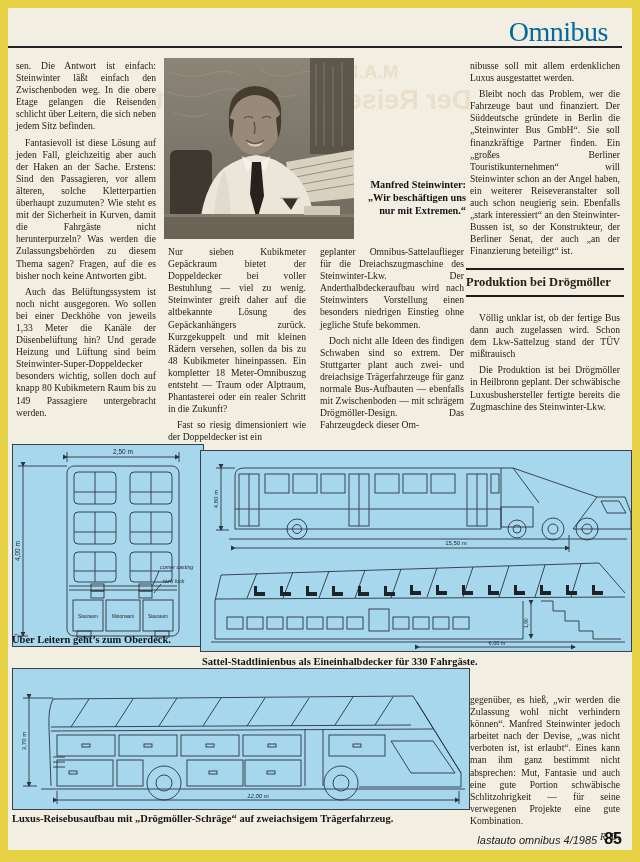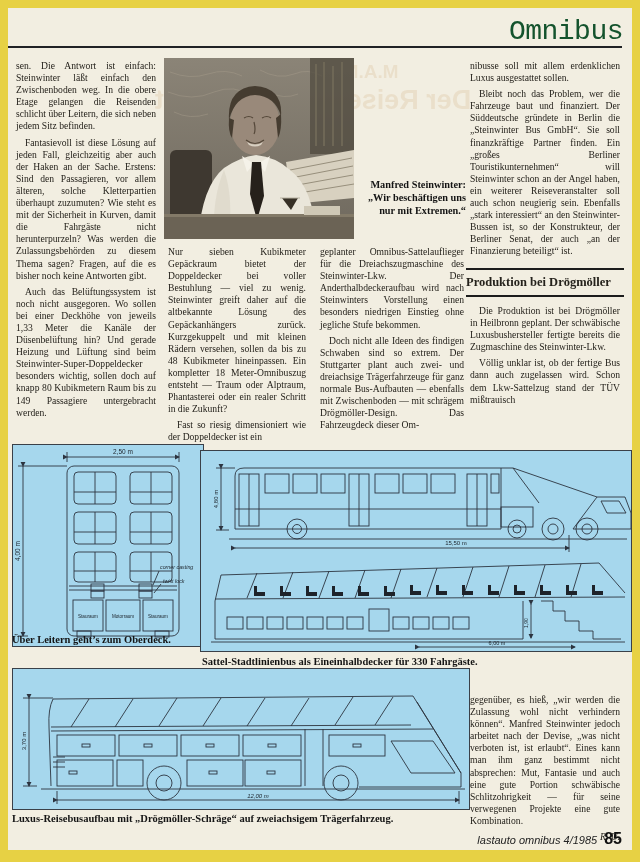--- a/index.html
+++ b/index.html
@@ -18,32 +18,32 @@
     position:absolute;left:140px;top:52px;width:330px;
     transform:scaleX(-1);
     font-family:"Liberation Sans", sans-serif;font-weight:bold;
     color:#b5762f;opacity:0.12;text-align:center;line-height:1.25;
   }
   .ghost .g1{font-size:19px;}
   .ghost .g2{font-size:27px;}
   
   .header-rule{position:absolute;left:0;top:38px;width:614px;height:2px;background:#202225;}
   .header-word{
-    position:absolute;right:9px;top:8px;
-    font-family:Liberation Mono, monospace;font-size:28px;color:#14532d;
+    position:absolute;right:24px;top:8px;
+    font-family:Liberation Serif, serif;font-size:28px;color:#0369a1;
     letter-spacing:-0.5px;
   }
   
   .col{position:absolute;font-size:9.6px;line-height:12.1px;text-align:justify;color:#25221c;}
   .col p{margin:4px;}
   .col p.ind{text-indent:9px;}
   .sec-head{
     border-top:2px solid #1c1c1c;border-bottom:2px solid #1c1c1c;
     font-weight:bold;font-size:12.5px;line-height:14.5px;text-align:left;
-    padding:5px 0 6px 0;margin:10px 0 8px 0;
+    padding:5px 0 6px 0;margin:10px 0 15px 0;
   }
   .sig{ text-align:right;font-style:italic;margin-top:2px;}
   
   .photo{position:absolute;left:156px;top:50px;width:190px;height:181px;box-shadow:0 0 0 1px rgba(0,0,0,.25) inset;}
   .photo svg{display:block;}
   .photo-caption{
     position:absolute;left:352px;top:170px;width:106px;
     font-weight:bold;font-size:10.3px;line-height:13px;color:#141414;text-align:right;
   }
   
@@ -160,25 +160,25 @@
   <div class="col" style="left:156px;top:234px;width:146px;">
     <p>Nur sieben Kubikmeter Gepäckraum bietet der Doppeldecker bei voller Bestuhlung — viel zu wenig. Steinwinter greift daher auf die altbekannte Lösung des Gepäckanhängers zurück. Kurzgekuppelt und mit kleinen Rädern versehen, sollen da bis zu 48 Kubikmeter hineinpassen. Ein kompletter 18 Meter-Omnibuszug entsteht — Traum oder Alptraum, Phantasterei oder ein realer Schritt in die Zukunft?</p>
     <p class="ind">Fast so riesig dimensioniert wie der Doppeldecker ist ein</p>
   </div>
   <div class="col" style="left:308px;top:234px;width:152px;">
     <p>geplanter Omnibus-Sattelauflieger für die Dreiachszugmaschine des Steinwinter-Lkw. Der Anderthalbdeckeraufbau wird nach Steinwinters Vorstellung einen besonders niedrigen Einstieg ohne jegliche Stufe bekommen.</p>
     <p class="ind">Doch nicht alle Ideen des findigen Schwaben sind so extrem. Der Stuttgarter plant auch zwei- und dreiachsige Trägerfahrzeuge für ganz normale Bus-Aufbauten — ebenfalls mit Zwischenboden — mit schrägem Drögmöller-Design. Das Fahrzeugdeck dieser Om-</p>
   </div>
 
   <div class="col" style="left:458px;top:48px;width:158px;">
-    <p>nibusse soll mit allem erdenklichen Luxus ausgestattet sollen.</p>
+    <p>nibusse soll mit allem erdenklichen Luxus ausgestattet werden.</p>
     <p class="ind">Bleibt noch das Problem, wer die Fahrzeuge baut und finanziert. Der Süddeutsche gründete in Berlin die „Steinwinter Bus GmbH“. Sie soll finanzkräftige Partner finden. Ein „großes Berliner Touristikunternehmen“ will Steinwinter schon an der Angel haben, ein weiterer Reiseveranstalter soll auch schon neugierig sein. Ebenfalls „stark interessiert“ an den Steinwinter-Bussen ist, so der Konstrukteur, der Berliner Senat, der auch „an der Finanzierung beteiligt“ ist.</p>
     <div class="sec-head">Produktion bei Drögmöller</div>
+    <p class="ind">Völlig unklar ist, ob der fertige Bus dann auch zugelassen wird. Schon dem Lkw-Sattelzug stand der TÜV mißtrauisch</p>
     <p class="ind">Die Produktion ist bei Drögmöller in Heilbronn geplant. Der schwäbische Luxusbushersteller fertigte bereits die Zugmaschine des Steinwinter-Lkw.</p>
-    <p class="ind">Völlig unklar ist, ob der fertige Bus dann auch zugelassen wird. Schon dem Lkw-Sattelzug stand der TÜV mißtrauisch</p>
   </div>
 
   <div class="panel panel-cross">
     <svg viewBox="0 0 190 201" width="190" height="201">
       <defs>
         <marker id="ar1" markerWidth="7" markerHeight="6" refX="5" refY="3" orient="auto">
             <path d="M0 0 L6 3 L0 6 Z" fill="#2c3440"></path>
           </marker>
       </defs>
       <g stroke="#2c3440" stroke-width="0.9" fill="none">

